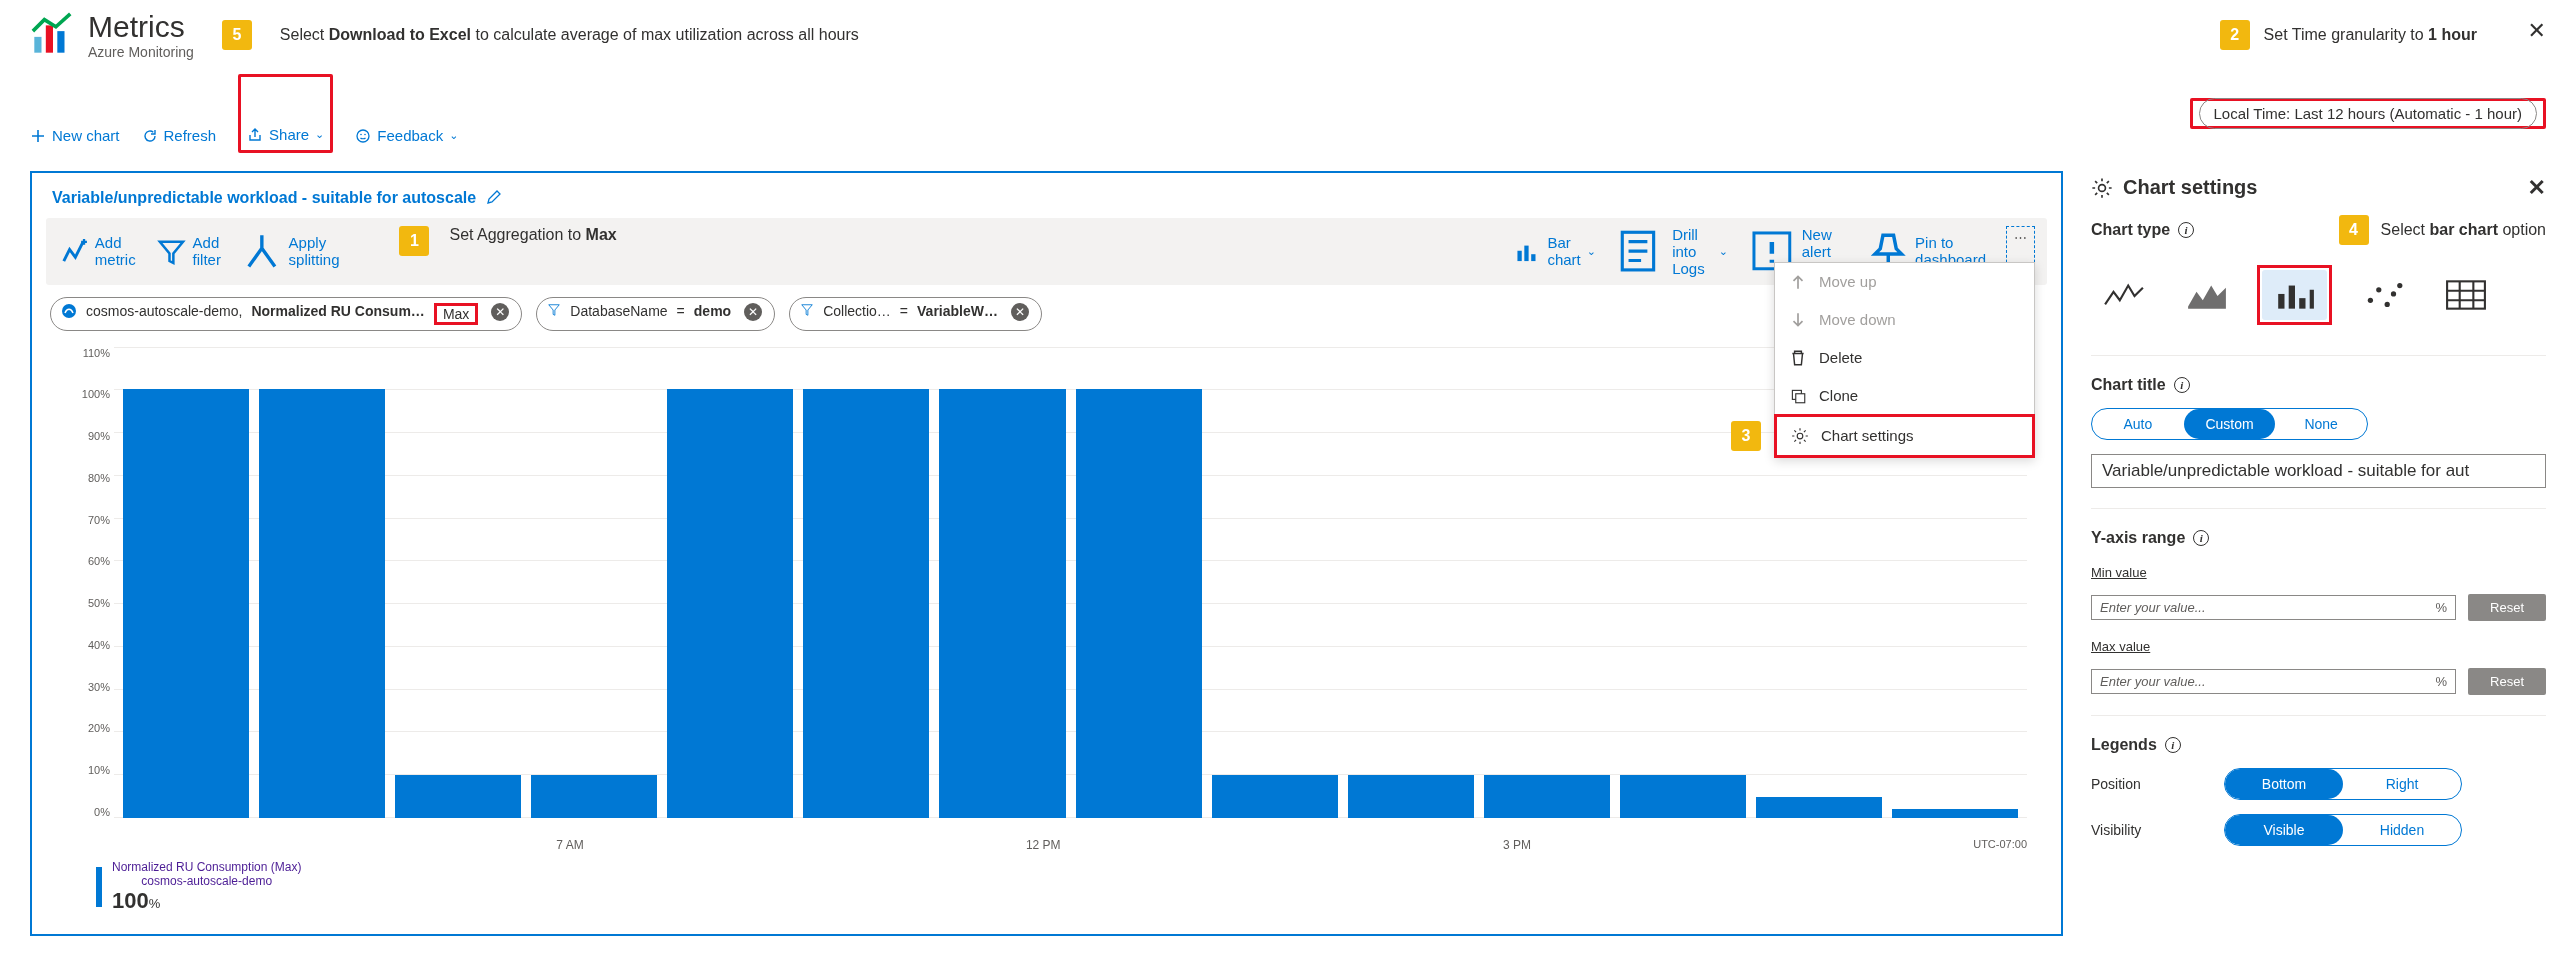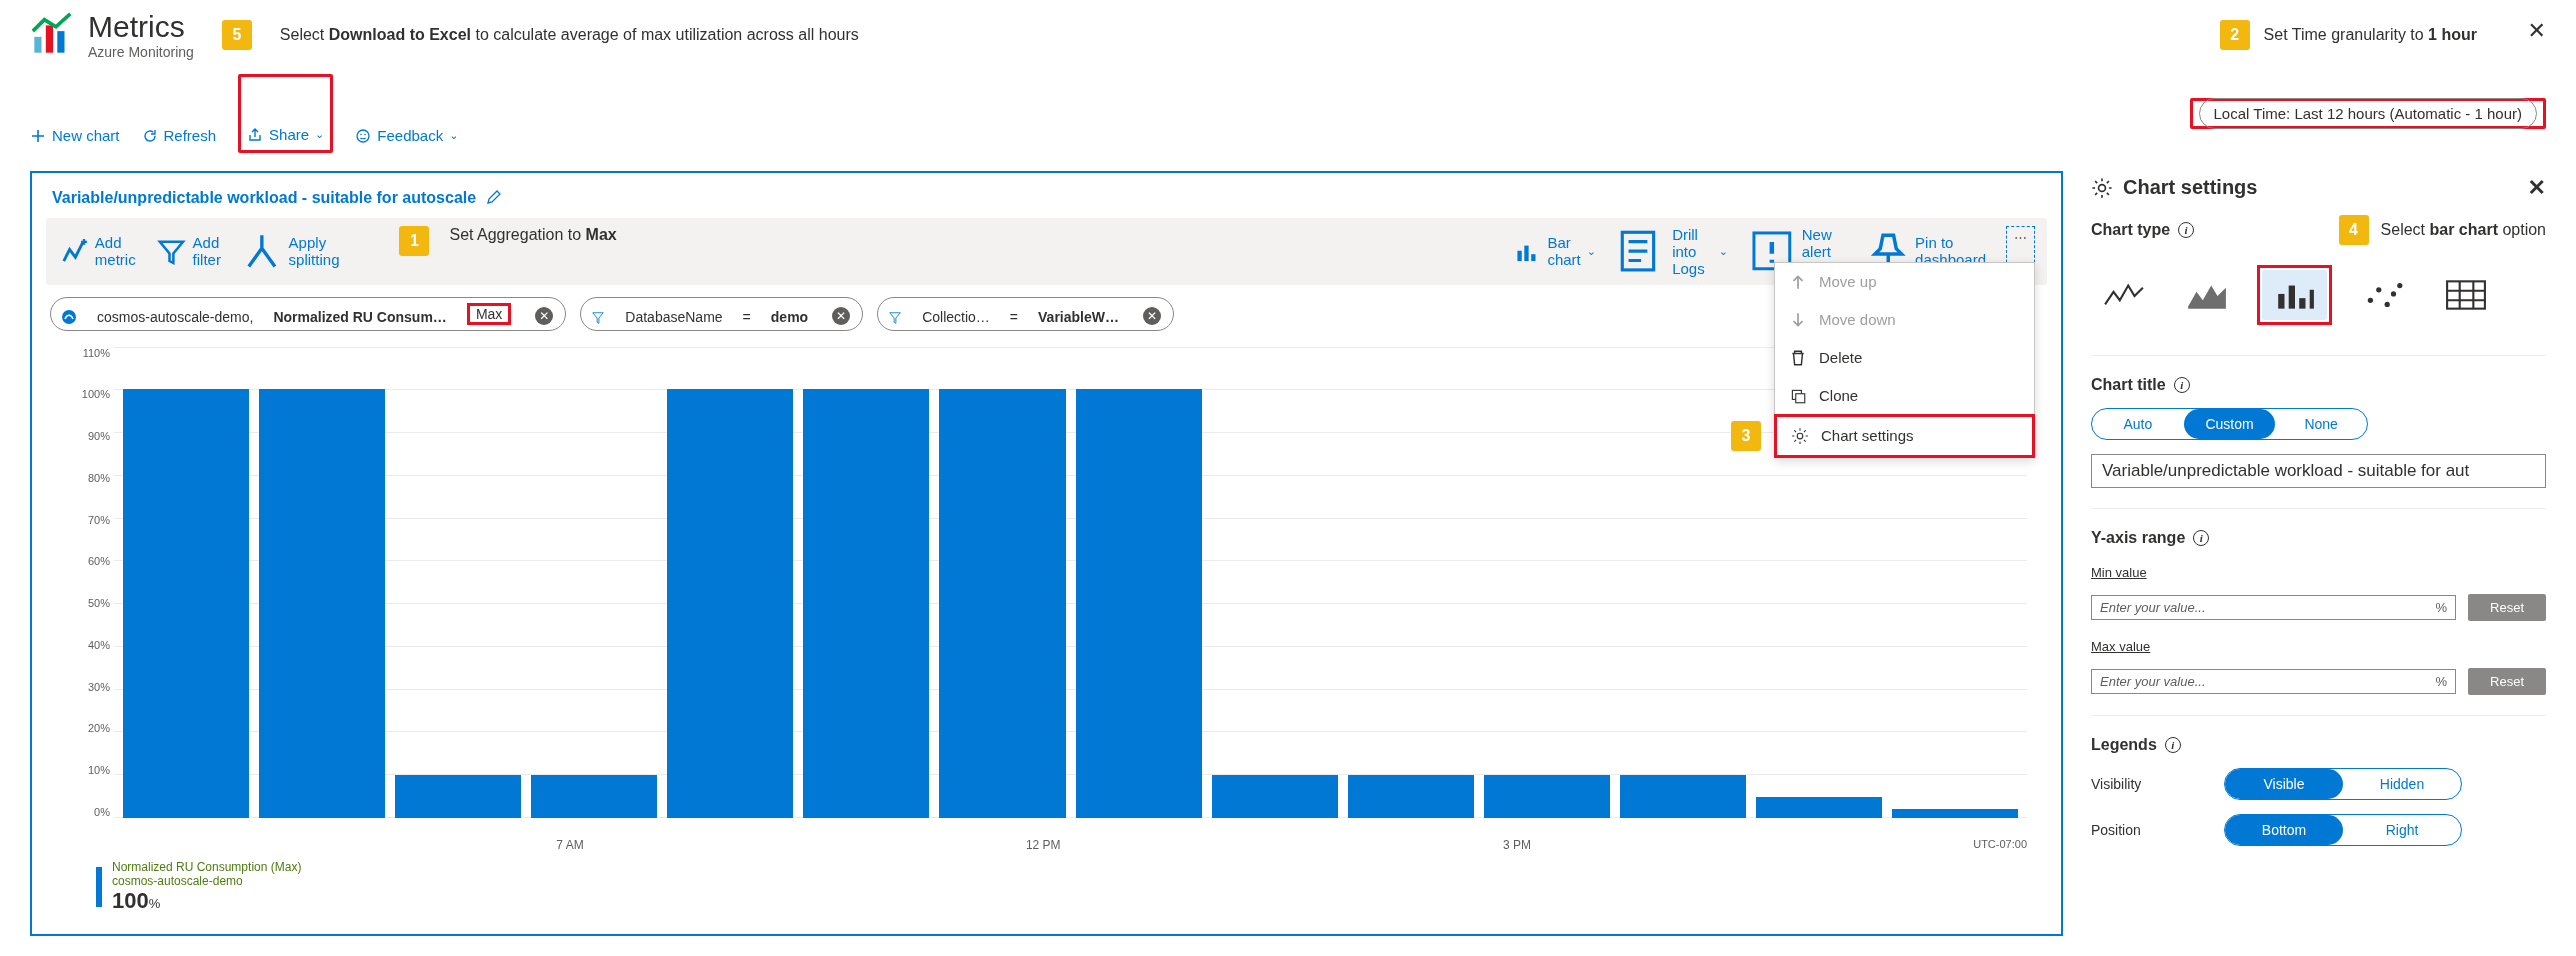--- a/index.html
+++ b/index.html
@@ -27,35 +27,35 @@
   .chart-card { border: 2px solid #0078d4; flex: 1; display: flex; flex-direction: column; padding: 12px 14px; min-width: 0; position:relative;}
   .card-title-row { display: flex; align-items: center; gap: 10px; padding: 4px 6px 10px 6px; }
   .card-title { color: #0078d4; font-size: 16px; font-weight: 600; }
   .pencil { color:#0078d4; }
   .chart-toolbar { display: flex; gap: 20px; background: #f3f2f1; padding: 8px 12px; border-radius: 3px; position: relative; }
   .ct-btn { display: inline-flex; align-items: center; gap: 6px; color: #0078d4; font-size: 15px; cursor: pointer; }
   .ct-spacer { flex: 1; }
   .ct-black { color: #323130; }
   .ellipsis-btn { border: 1px dashed #0078d4; padding: 3px 7px; color: #323130; }
   .pill-row { display: flex; gap: 14px; padding: 12px 4px 6px 4px; flex-wrap: wrap; }
-  .pill { border: 1px solid #8a8886; border-radius: 18px; padding: 5px 12px 5px 10px; display: inline-flex; align-items: flex-end; gap: 20px; font-size: 14px; }
+  .pill { border: 1px solid #8a8886; border-radius: 18px; padding: 5px 12px 5px 10px; display: inline-flex; align-items: flex-start; gap: 9px; font-size: 14px; }
   .pill b { font-weight: 600; }
   .pill .x { background: #605e5c; color: #fff; border-radius: 50%; width: 18px; height: 18px; display: inline-flex; align-items: center; justify-content: center; font-size: 12px; margin-left: 4px;}
   .max-box { border: 3px solid #e81123; padding: 0 6px; display:inline-block; }
   .chart-area { flex: 1; padding: 10px 20px 6px 20px; position: relative; display:flex; flex-direction:column; }
   .plot { flex:1; display:flex; gap:1px; position:relative; padding-left:48px; }
   .ylabels { position:absolute; left:0; top:0; bottom:18px; width:44px; display:flex; flex-direction:column; justify-content:space-between; align-items:flex-end; font-size:11px; color:#605e5c; }
   .grid { position:absolute; left:48px; right:0; top:0; bottom:18px; display:flex; flex-direction:column; justify-content:space-between; }
   .grid div { border-top:1px solid #edebe9; height:0; }
   .bars { position:absolute; left:48px; right:0; top:0; bottom:18px; display:flex; align-items:flex-end; justify-content:space-around; gap:4px; padding:0 6px;}
   .bar { background:#0078d4; flex:1; margin:0 3px; }
   .xlabels { display:flex; justify-content:space-between; font-size:12px; color:#605e5c; padding: 2px 0 0 48px; }
   .legend { display:flex; align-items:center; gap:10px; padding: 8px 10px 2px 30px; }
   .legend-bar { width:6px; height:40px; background:#0078d4; }
-  .legend-text { font-size:12px; color:#4d7c0f; }
+  .legend-text { font-size:12px; color:#4c1d95;text-align:center; }
   .legend-val { font-size:22px; font-weight:600;}
   .ctx-menu { position:absolute; right:12px; top:44px; width:261px; background:#fff; border:1px solid #c8c6c4; box-shadow:0 3px 10px rgba(0,0,0,.15); z-index:5; }
   .ctx-item { display:flex; align-items:center; gap:12px; padding:10px 14px; font-size:15px; color:#323130; }
   .ctx-item.dis { color:#a19f9d; }
   .ctx-item svg { width:18px; height:18px; }
   .ctx-item.red { border:3px solid #e81123; margin:-1px;}
   .callout-abs { position:absolute; }
   .panel { width:455px; display:flex; flex-direction:column; gap:14px; padding-top:4px;}
   .panel-hdr { display:flex; align-items:center; gap:10px; font-size:20px; font-weight:600; color:#323130; }
   .panel-close { margin-left:auto; font-size:22px; color:#323130; cursor:pointer;}
@@ -456,29 +456,29 @@
           </span>
         <span class="reset-btn">Reset</span>
       </div>
 
       <hr class="sep">
       <span class="sec-label">
         <span>Legends</span>
           <span class="info-i">i</span>
       </span>
       <div class="row">
+        <span class="row-label">Position</span>
+        <div class="seg2">
+          <span class="act">Bottom</span>
+          <span>Right</span>
+        </div>
+      </div>
+      <div class="row">
         <span class="row-label">Visibility</span>
         <div class="seg2">
           <span class="act">Visible</span>
           <span>Hidden</span>
         </div>
       </div>
-      <div class="row">
-        <span class="row-label">Position</span>
-        <div class="seg2">
-          <span class="act">Bottom</span>
-          <span>Right</span>
-        </div>
-      </div>
     </div>
   </div>
 </div>
 
 
 </body></html>

